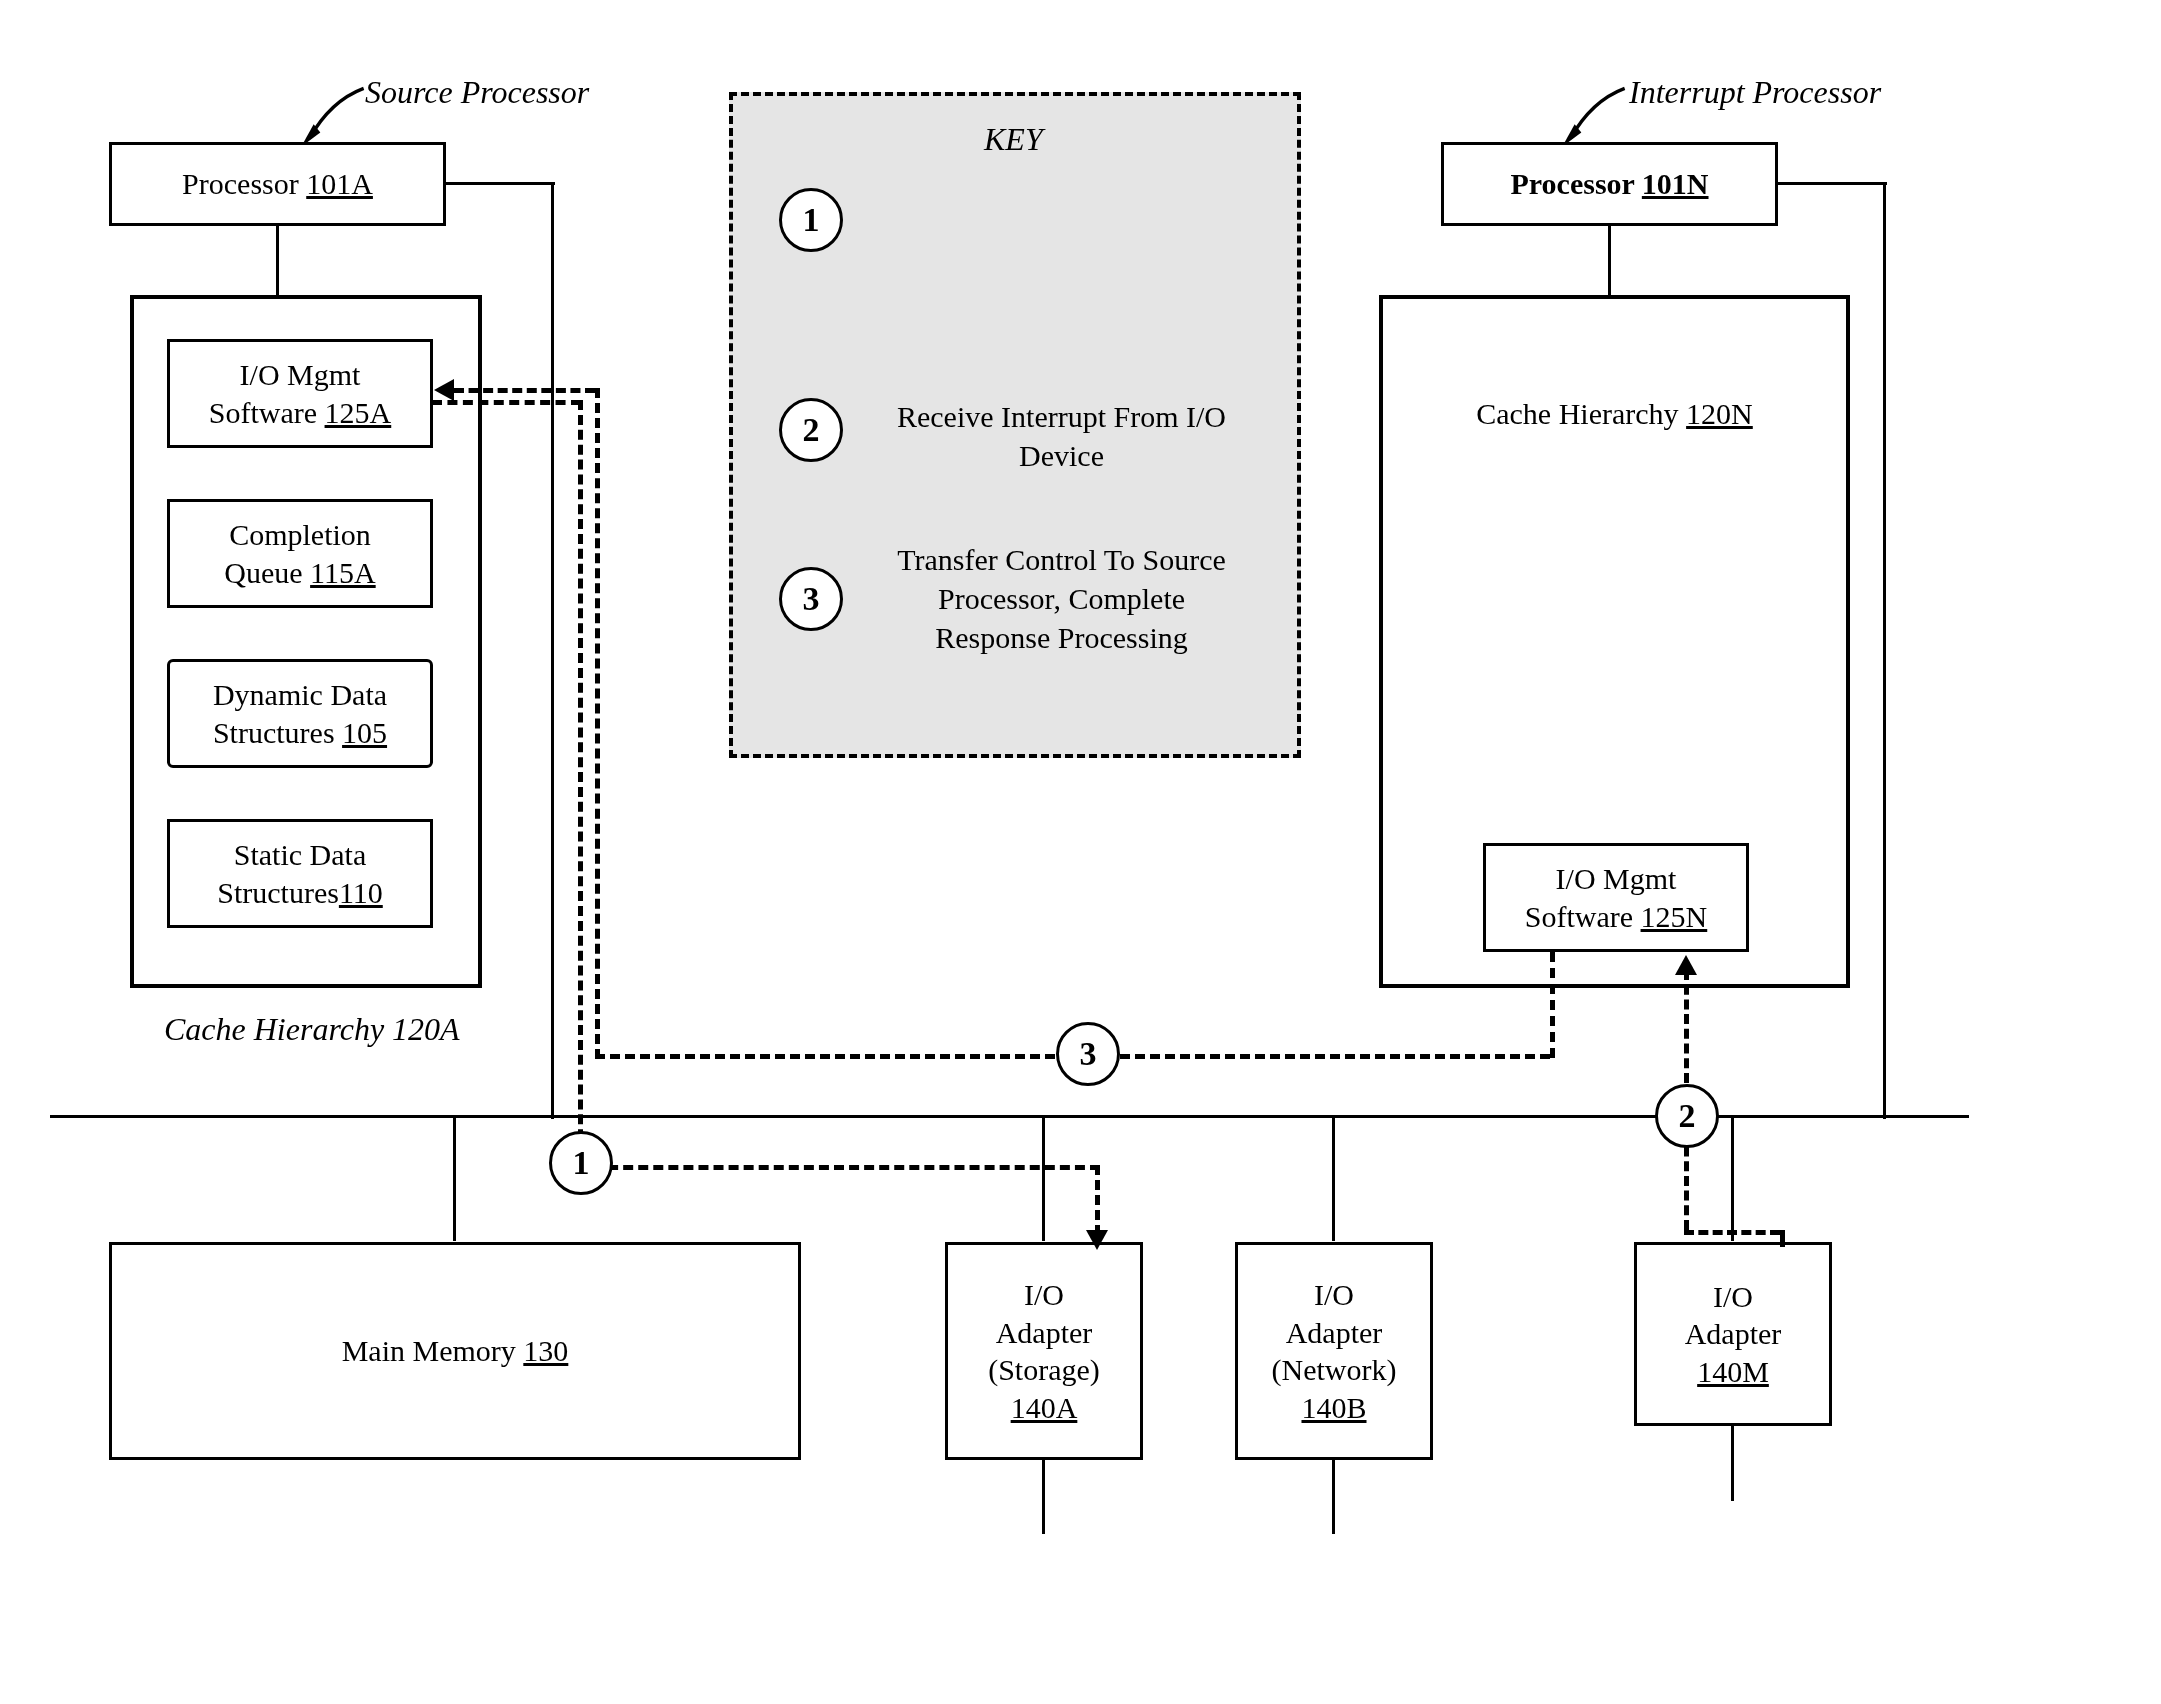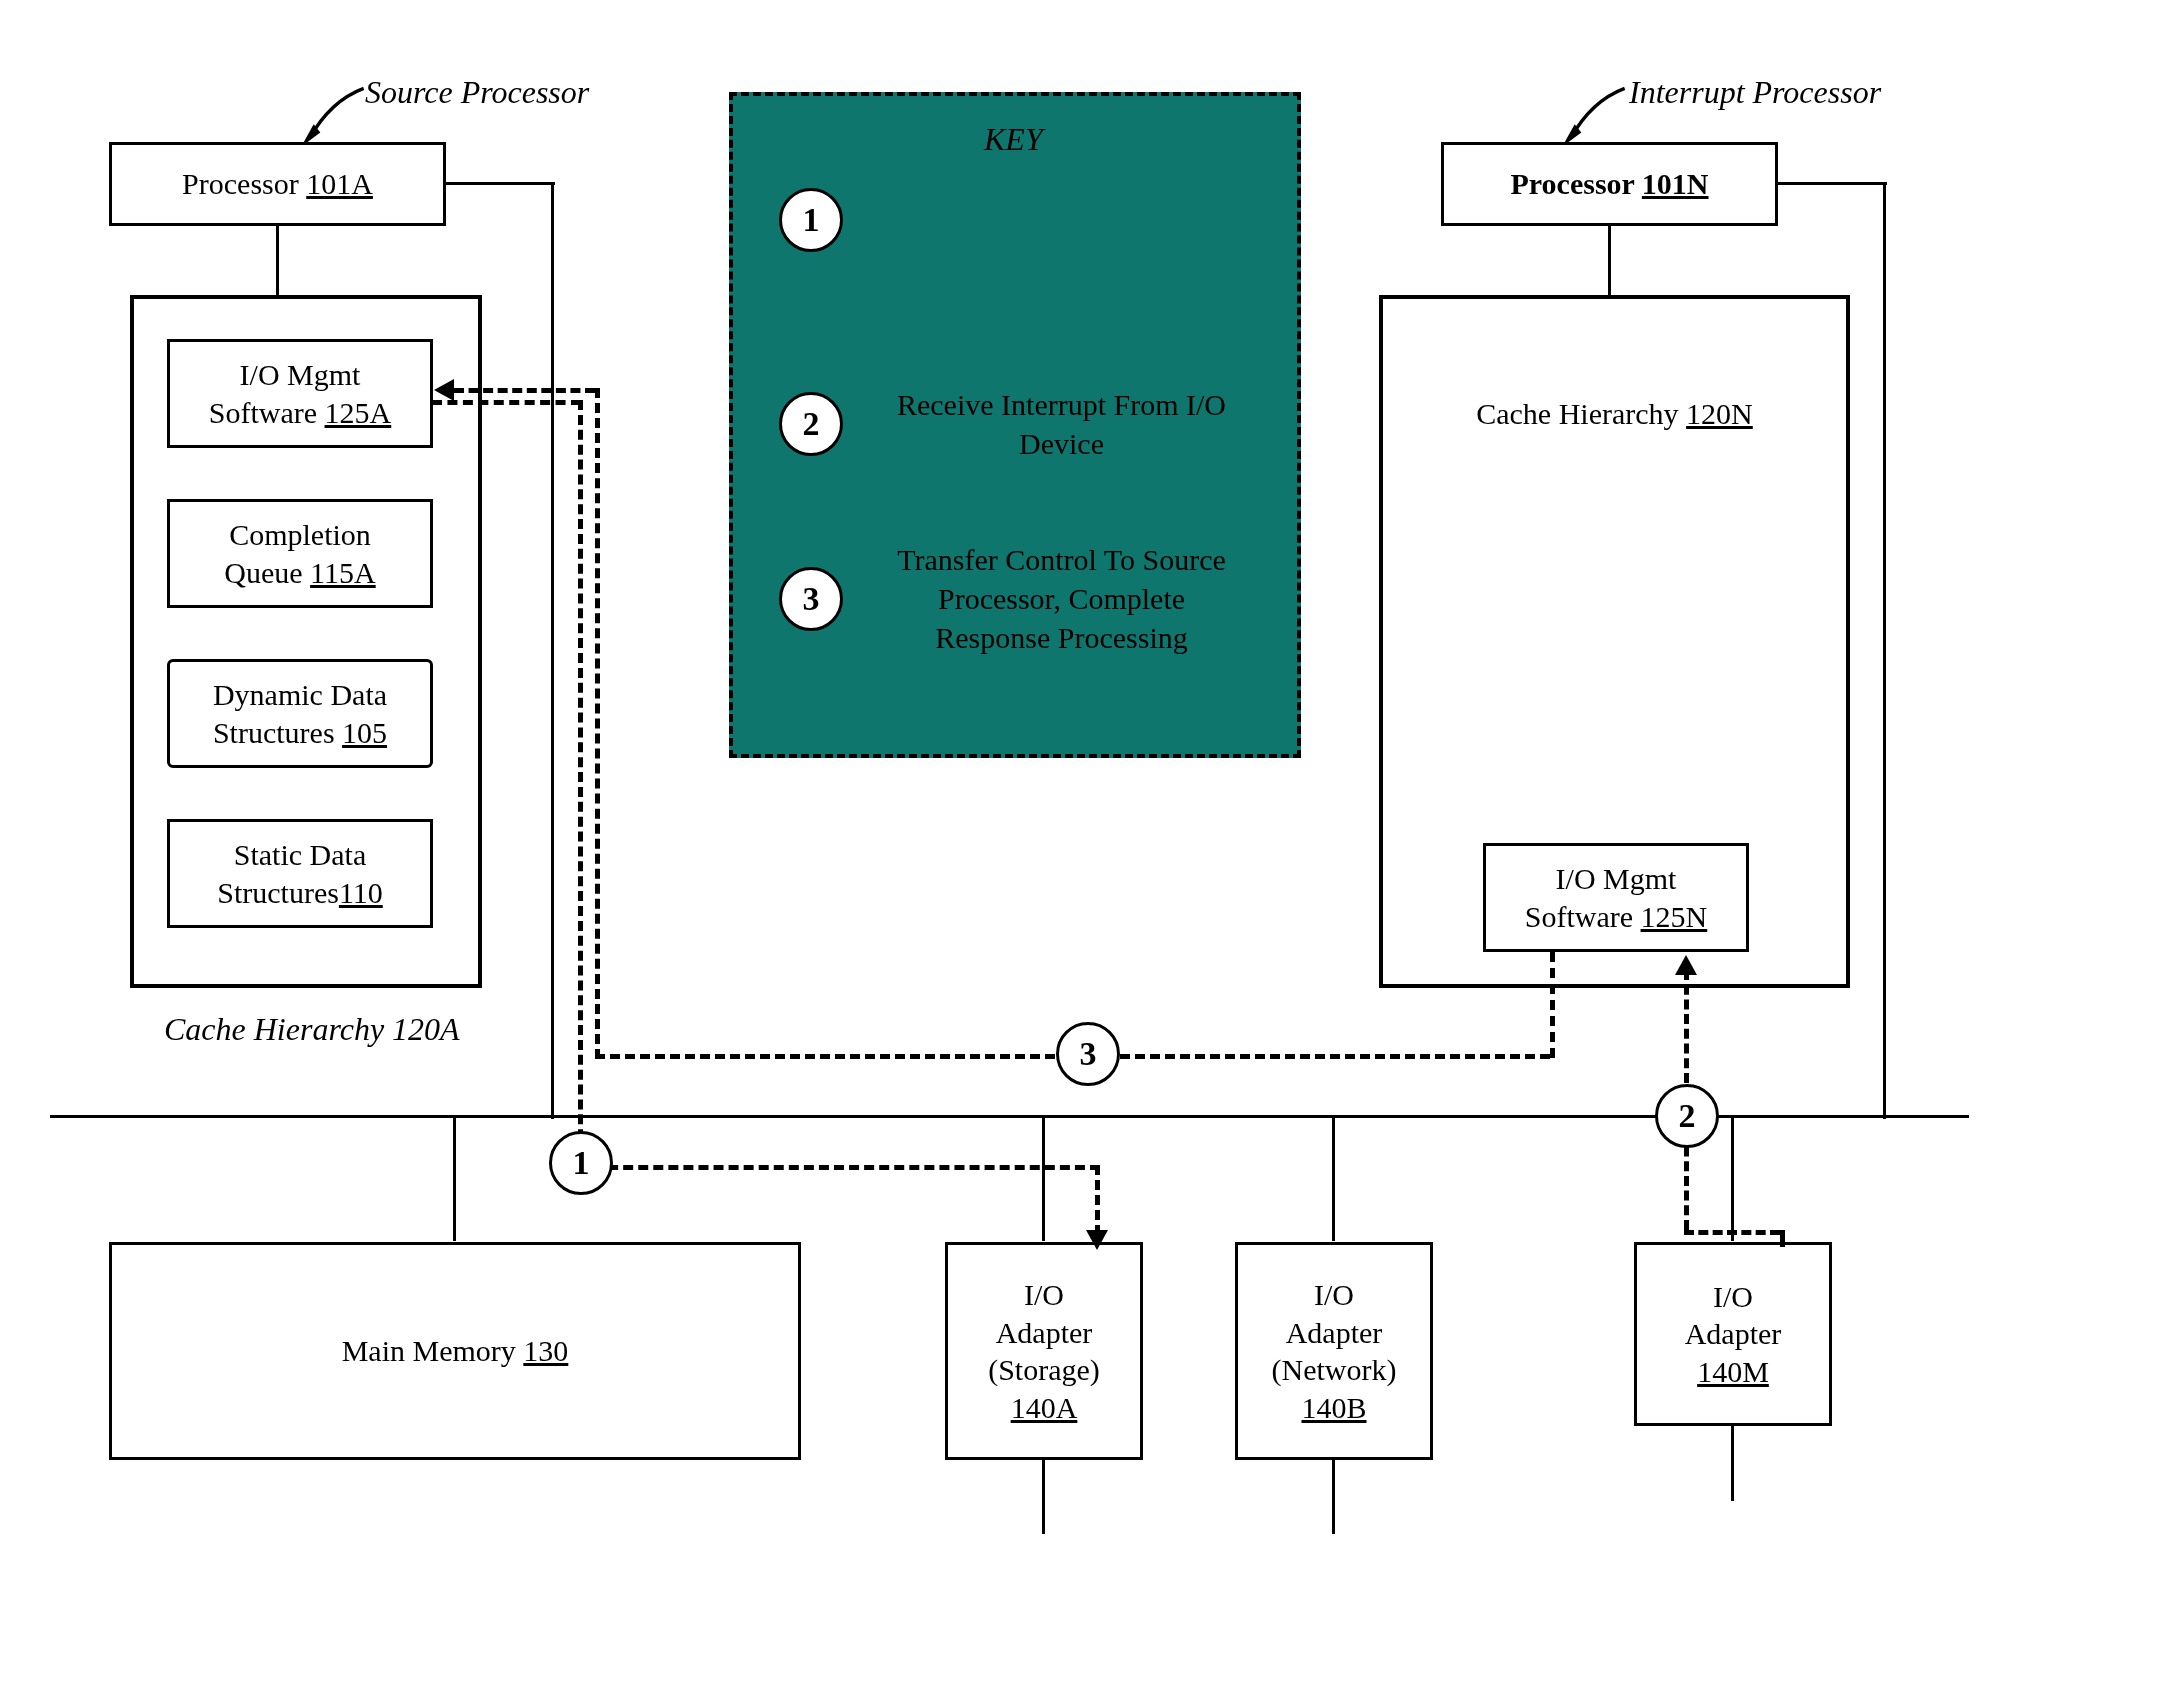--- a/index.html
+++ b/index.html
@@ -27,21 +27,21 @@
     .underline { text-decoration: underline; }
     .label {
       position: absolute;
       font-size: 32px;
       text-align: left;
       font-style: italic;
     }
     .key-box {
       position: absolute;
       border: 4.2px dashed black;
-      background: #0f766e;
+      background: #e5e5e5;
     }
     .key-item {
       position: absolute;
       display: flex;
       align-items: center;
     }
     .circle-num {
       position: absolute;
       width: 64px;
       height: 64px;
@@ -184,21 +184,21 @@
   </div>
 </div>
 
 <div class="key-box" style="left:729px; top:92px; width:572px; height:666px;">
   <div class="label" style="left:251px; top:25px; position:absolute;">KEY</div>
   <div class="key-item" style="top:92px; left:46px; width:486px;">
     <div class="key-circle">1</div>
   </div>
   <div class="key-item" style="top:289px; left:46px; width:486px;">
     <div class="key-circle">2</div>
-    <div class="key-text" style="width:369px;">Receive Interrupt From I/O Device</div>
+    <div class="key-text" style="width:369px;margin-top:12px;">Receive Interrupt From I/O Device</div>
   </div>
   <div class="key-item" style="top:444px; left:46px; width:486px;">
     <div class="key-circle">3</div>
     <div class="key-text" style="width:369px;">Transfer Control To Source Processor, Complete Response Processing</div>
   </div>
 </div>
 
 <div class="line" style="left:50px; top:1115px; width:1919px; height:3.4px;"></div>
 
 <div class="line" style="left:446px; top:182px; width:109px; height:3.4px;"></div>

